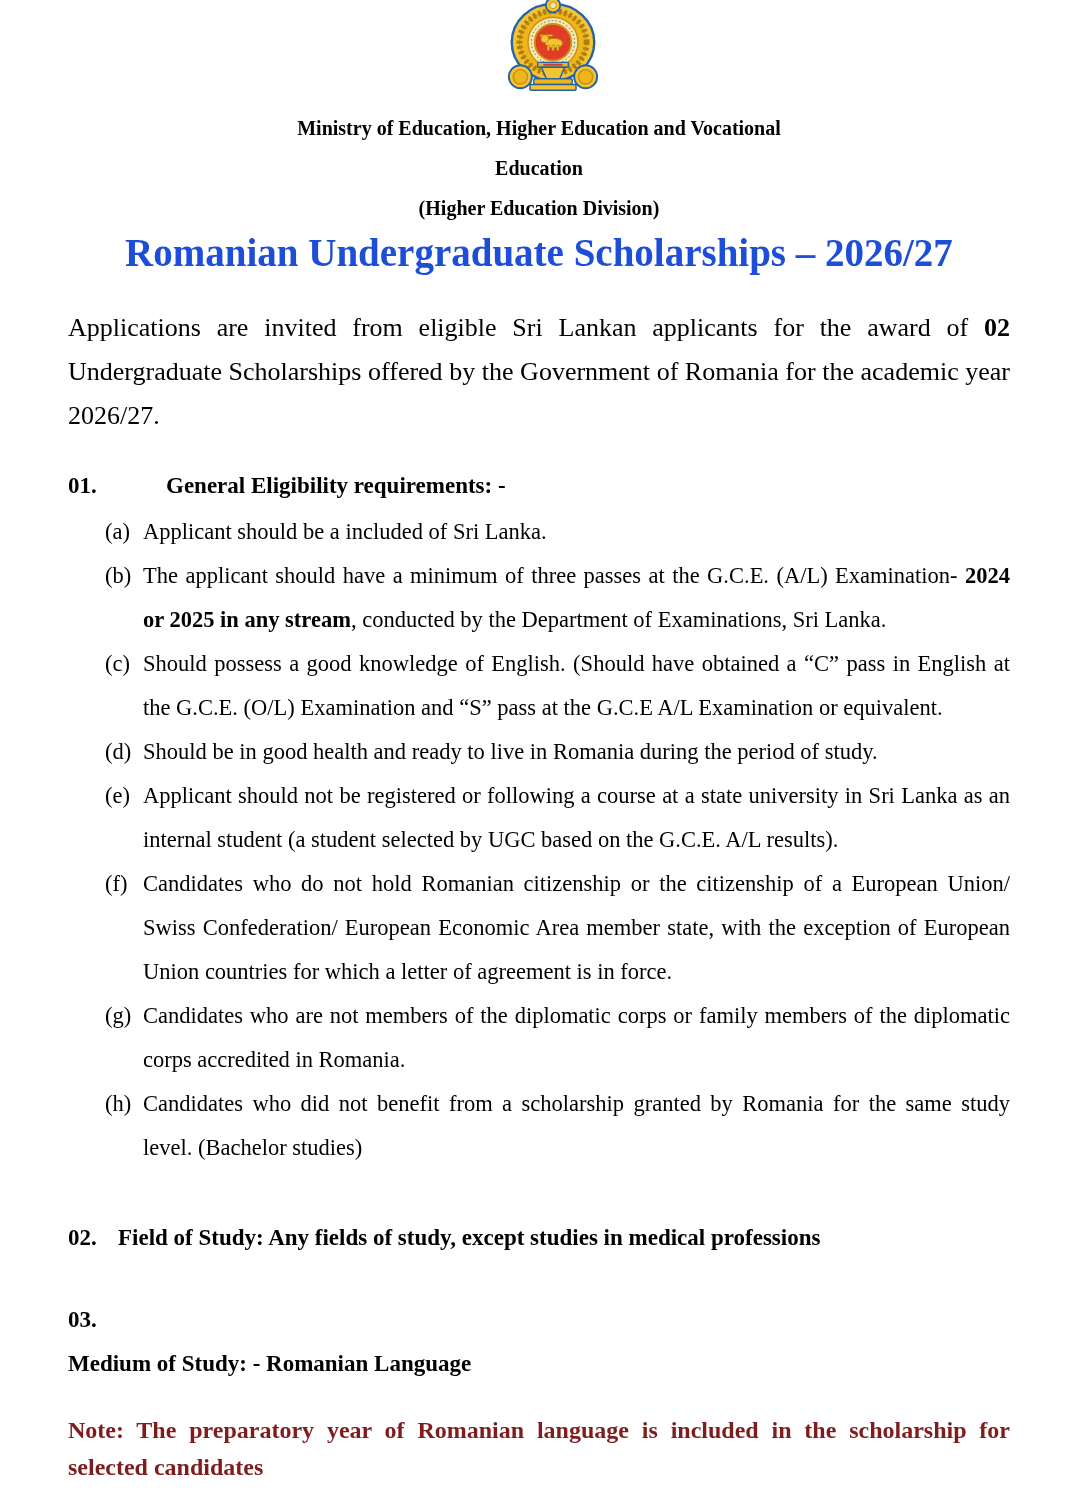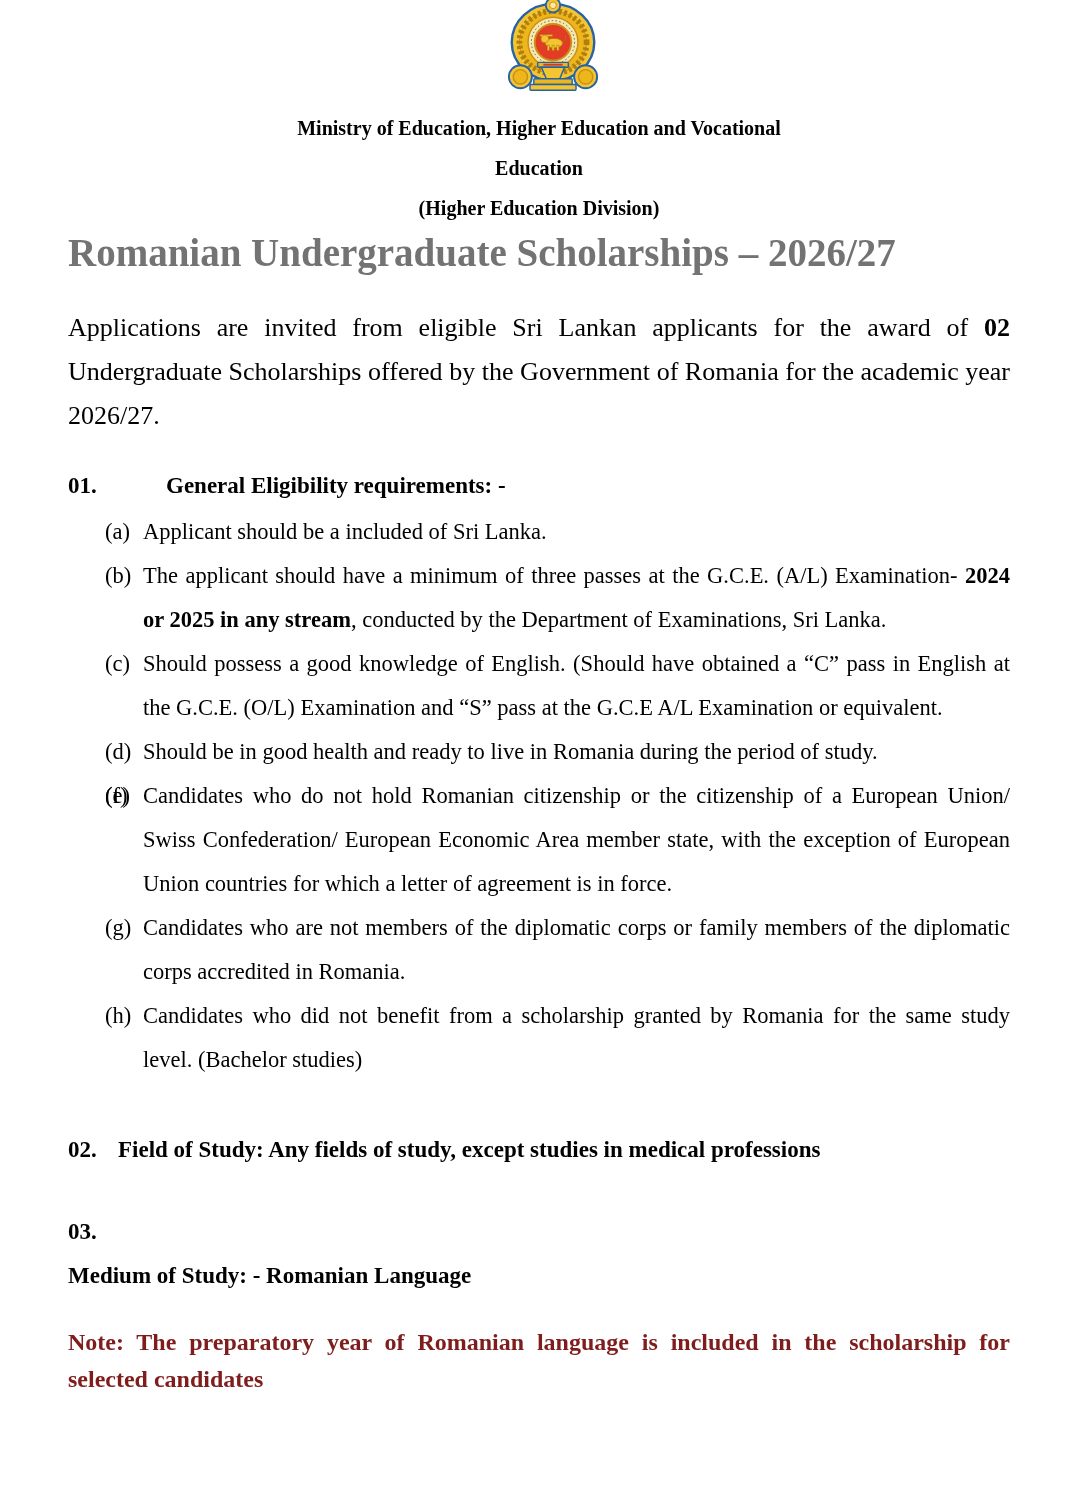--- a/index.html
+++ b/index.html
@@ -8,21 +8,21 @@
     font-family:"Liberation Serif", serif; color:#111;
   }
   .page { padding:0 57px 0 68px; box-sizing:border-box; width:1067px; }
   .emblem-row { display:flex; justify-content:center; height:96px; }
   .emblem-row svg { position:relative; left:14px; }
   .h-ministry, .h-division {
     text-align:center; font-weight:bold; font-size:20px; line-height:40px; color:#000;
   }
   .h-ministry { margin-top:12px; }
   .h-title {
-    font-weight:bold; font-size:39px; line-height:50px; color:#737373;
+    text-align:center; font-weight:bold; font-size:39px; line-height:50px; color:#1d4ed8;
     letter-spacing:0px;
   }
   .intro {
     margin-top:28px; font-size:26px; line-height:44px; text-align:justify; color:#000;
   }
   .sec-heading {
     display:flex; font-weight:bold; font-size:23px; line-height:44px; color:#000;
   }
   .sec-heading .num { flex:none; width:50px; }
   .sec-heading.h01 { margin-top:18px;gap:48px; }
@@ -107,20 +107,21 @@
     <div class="item">
       <span class="marker">(c)</span>
       <span>Should possess a good knowledge of English. (Should have obtained a “C” pass in English at the G.C.E. (O/L) Examination and “S” pass at the G.C.E A/L Examination or equivalent.</span>
     </div>
     <div class="item">
       <span class="marker">(d)</span>
       <span>Should be in good health and ready to live in Romania during the period of study.</span>
     </div>
     <div class="item">
       <span class="marker">(e)</span>
+      <span>Applicant should not be registered or following a course at a state university in Sri Lanka as an internal student (a student selected by UGC based on the G.C.E. A/L results).</span>
     </div>
     <div class="item">
       <span class="marker">(f)</span>
       <span>Candidates who do not hold Romanian citizenship or the citizenship of a European Union/ Swiss Confederation/ European Economic Area member state, with the exception of European Union countries for which a letter of agreement is in force.</span>
     </div>
     <div class="item">
       <span class="marker">(g)</span>
       <span>Candidates who are not members of the diplomatic corps or family members of the diplomatic corps accredited in Romania.</span>
     </div>
     <div class="item">

